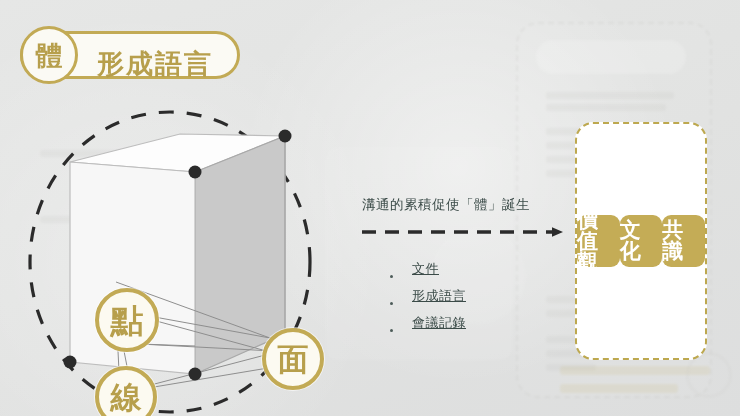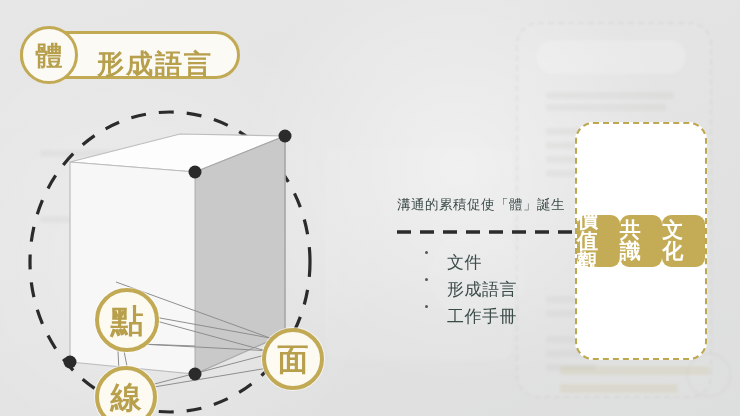--- a/index.html
+++ b/index.html
@@ -153,46 +153,46 @@
   #badge-dian { left: 75px; top: 192px; width: 64px; height: 64px; font-size: 33px; }
   #badge-xian { left: 75px; top: 270px; width: 62px; height: 62px; font-size: 31px; }
   #badge-mian { left: 242px; top: 232px; width: 62px; height: 62px; font-size: 31px; }
 
   
   .middle {
     position: absolute;
     left: 362px;
     top: 196px;
     width: 210px;
-    margin-left: 35px;
   }
   .flow-caption {
     color: #3b4b48;
     font-size: 13.5px;
     line-height: 1.3;
     letter-spacing: 0.5px;
     white-space: nowrap;
   }
   .arrow-row {
     margin-top: 9px;
     height: 12px;
     position: relative;
   }
   .bullets {
     margin: 16px 0 0 0;
     padding: 0;
     list-style: none;
   }
   .bullets li {
     display: flex;
-    align-items: flex-start;
+    align-items: flex-end;
     color: #3b4b48;
-    font-size: 17px;
+    font-size: 13px;
     letter-spacing: 0.5px;
     height: 27px;
+    text-decoration: underline;
   }
   .bullets .dot {
     width: 3px;
     height: 3px;
     border-radius: 50%;
     background: #4d5c59;
     margin-left: 28px;
     margin-right: 19px;
     flex: none;
   }
@@ -324,30 +324,30 @@
       <li>
         <span class="dot"></span>
         <span>文件</span>
       </li>
       <li>
         <span class="dot"></span>
         <span>形成語言</span>
       </li>
       <li>
         <span class="dot"></span>
-        <span>工作手冊</span>
+        <span>會議記錄</span>
       </li>
     </ul>
   </div>
 
   <div class="right-panel">
     <div class="gold-box">
       <span>價值觀</span>
     </div>
     <div class="gold-box">
+      <span>文化</span>
+    </div>
+    <div class="gold-box">
       <span>共識</span>
     </div>
-    <div class="gold-box">
-      <span>文化</span>
-    </div>
   </div>
 
 </div>
 
 </body></html>

